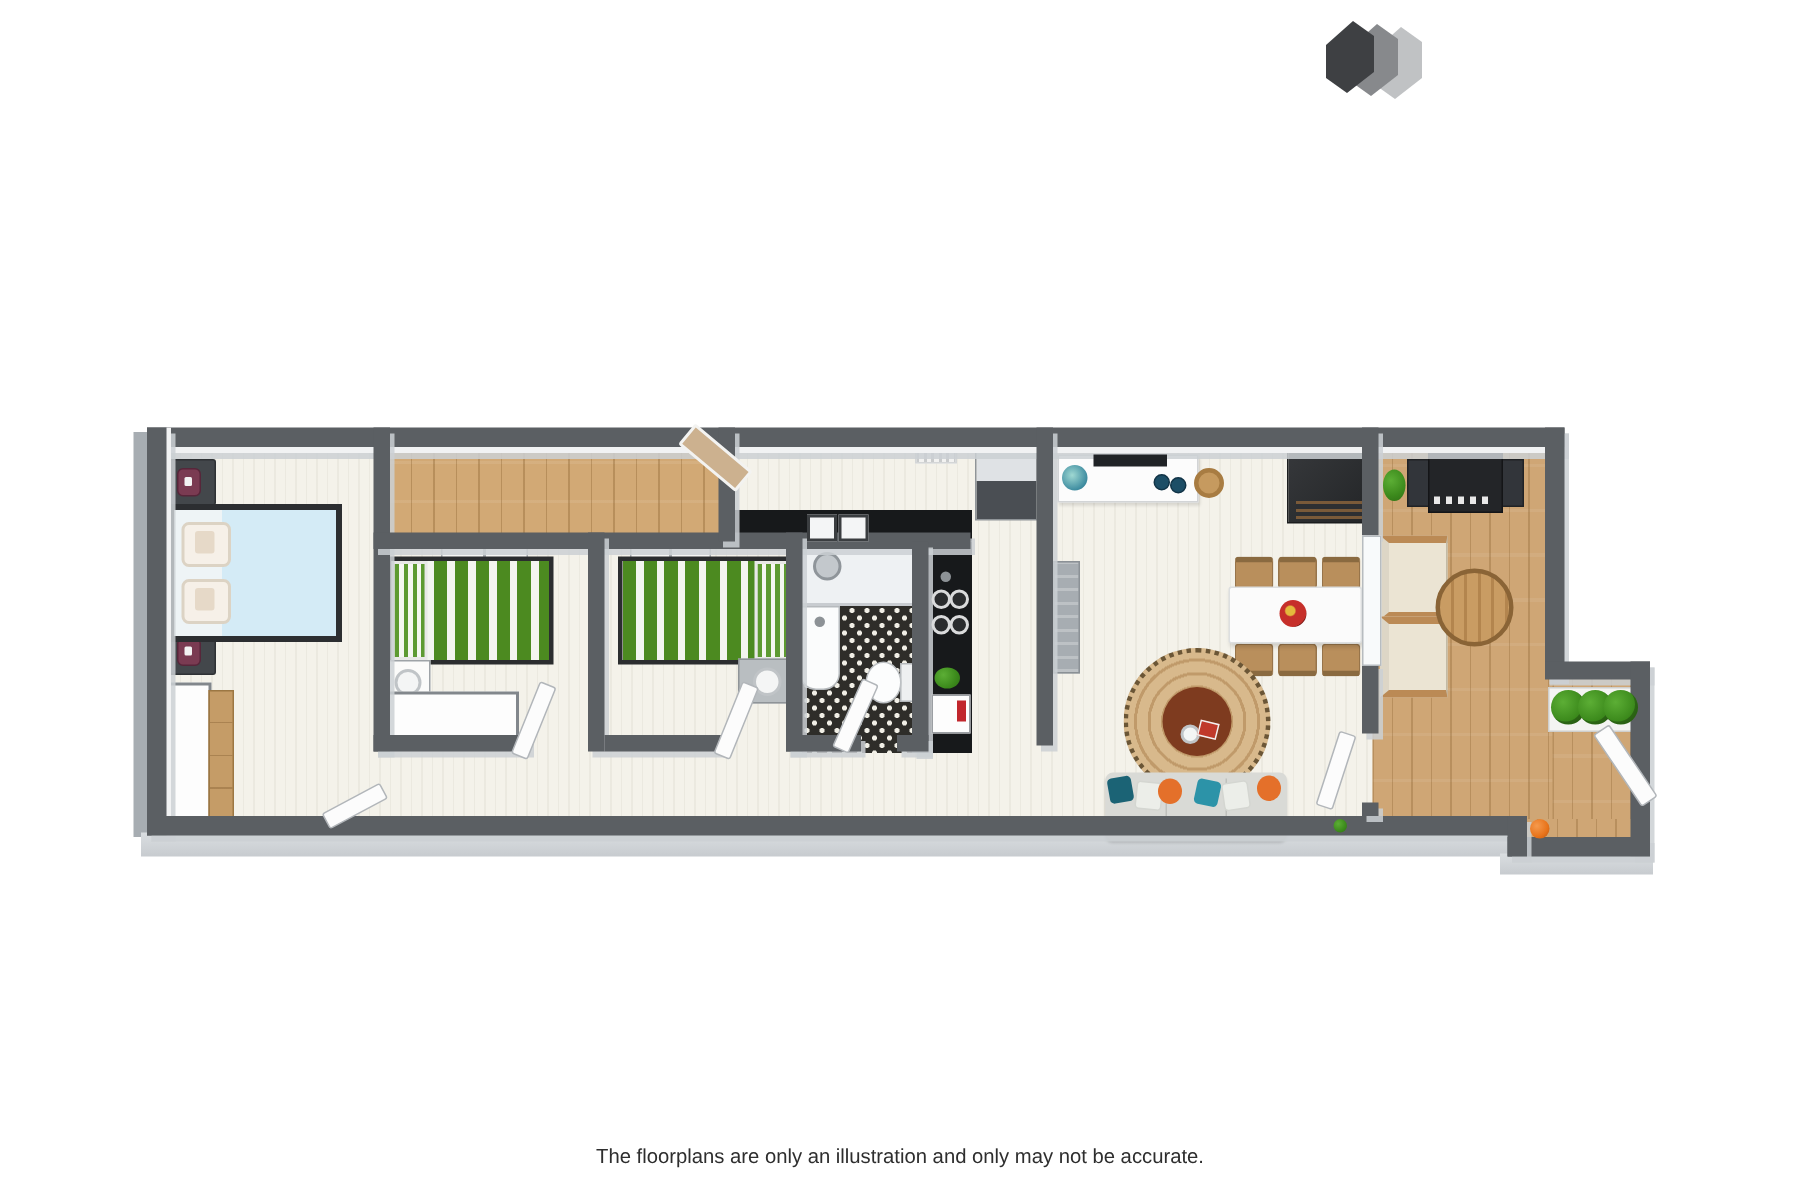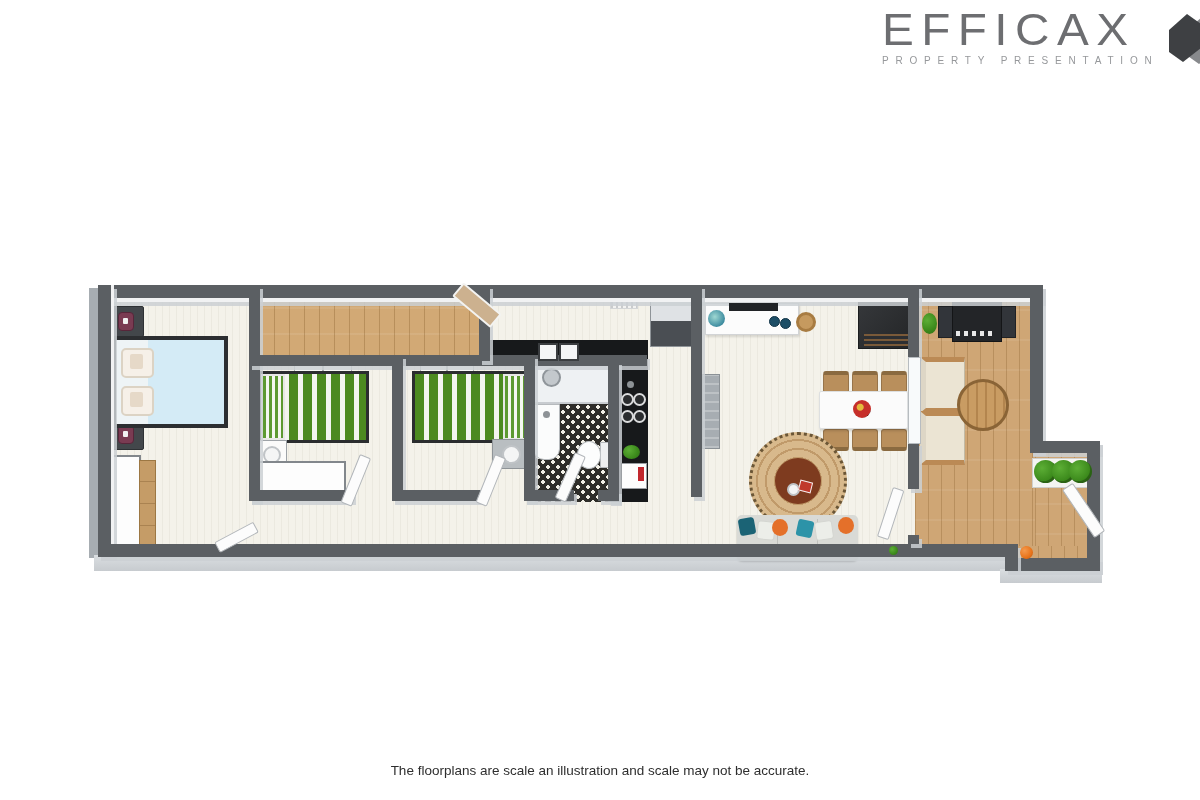--- a/index.html
+++ b/index.html
@@ -131,24 +131,20 @@
   .globe{border-radius:50%;background:radial-gradient(circle at 40% 40%,#9fd8d2,#3e8ca0 70%,#2a6b7d);z-index:3;}
   .plate{border-radius:50%;background:#1d4e66;border:1px solid #123447;z-index:3;}
   .basket{border-radius:50%;background:#c69a5f;border:3px solid #a87c42;z-index:3;}
   .soundbar{background:#202326;z-index:3;}
   .vent{background:#f2f2f1;background-image:repeating-linear-gradient(90deg,#c9cbcc 0 2px,transparent 2px 5px);border:1px solid #d4d6d7;z-index:2;}
 </style>
 </head>
 <body>
 
 <div class="brand">
-  <div class="brand-text">
-    <div class="brand-name">EFFICAX</div>
-    <div class="brand-tagline">PROPERTY PRESENTATION</div>
-  </div>
   <span class="brand-mark">
     <svg width="78" height="58" viewBox="0 0 78 58">
       <path d="M34 22 L52 6 L66 16 L66 40 L48 54 L34 44 Z" fill="#c0c2c4"></path>
       <path d="M18 20 L36 4 L50 14 L50 38 L32 52 L18 42 Z" fill="#87898c"></path>
       <path d="M2 18 L20 2 L34 12 L34 36 L16 50 L2 40 Z" fill="#3e4043"></path>
     </svg>
   </span>
 </div>
 
 <div class="abs" style="left:0;top:0;width:1200px;height:800px;">
@@ -300,13 +296,13 @@
   <div class="abs armchair" style="left:920px;top:411px;width:38px;height:44px;"></div>
   <div class="abs round-table" style="left:957px;top:379px;width:46px;height:46px;"></div>
   <div class="abs planter" style="left:1032px;top:458px;width:58px;height:28px;"></div>
   <span class="bush abs" style="left:1034px;top:460px;"></span>
   <span class="bush abs" style="left:1052px;top:460px;"></span>
   <span class="bush abs" style="left:1069px;top:460px;"></span>
   <div class="abs ball" style="left:1020px;top:546px;width:13px;height:13px;"></div>
 
 </div>
 
-<div class="disclaimer">The floorplans are scale an illustration and scale may not be accurate.</div>
+<div class="disclaimer">The floorplans are only an illustration and only may not be accurate.</div>
 
 </body></html>

